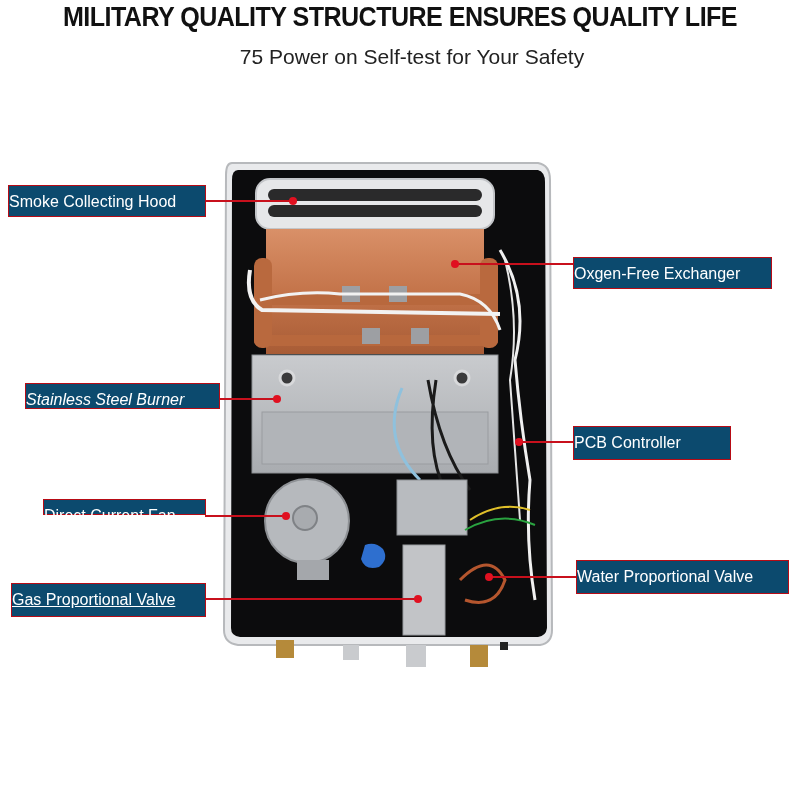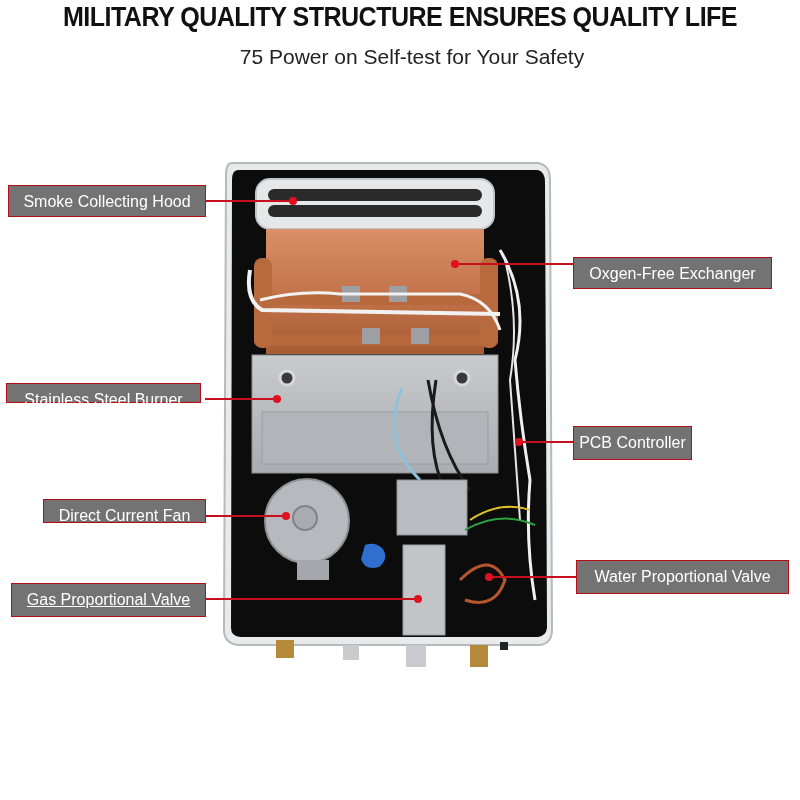--- a/index.html
+++ b/index.html
@@ -1,19 +1,19 @@
 <!DOCTYPE html>
 <html><head>
 <meta charset="utf-8">
 <style>
   html, body { margin:0; padding:0; background:#fff; }
   body { width:800px; height:800px; position:relative; overflow:hidden; font-family:"Liberation Sans", sans-serif; }
   .title { position:absolute; left:0; top:2px; width:800px; text-align:center; font-weight:bold; font-size:27px; letter-spacing:-0.6px; color:#111; transform:scaleX(0.93); transform-origin:center; white-space:nowrap; }
   .subtitle { position:absolute; left:0; top:45px; width:800px; text-align:center; font-size:21px; color:#222;padding-left:12px; }
-  .label-box { position:absolute; background:#737373; color:#fff; font-size:16px; line-height:32px; text-align:center; white-space:nowrap; border:1px solid #b70b15; box-sizing:border-box; }
+  .label-box { position:absolute; background:#0c4a6e; color:#fff; font-size:16px; line-height:32px; text-align:left; white-space:nowrap; border:1px solid #b70b15; box-sizing:border-box; }
   svg { position:absolute; left:0; top:0; }
 </style>
 </head>
 <body>
 
 <div class="title">MILITARY QUALITY STRUCTURE ENSURES QUALITY LIFE</div>
 <div class="subtitle">75 Power on Self-test for Your Safety</div>
 
 <svg width="800" height="800">
   <defs>
@@ -88,17 +88,17 @@
       <circle cx="286" cy="516" r="4" stroke="none"></circle>
     <line x1="205" y1="599" x2="418" y2="599"></line>
       <circle cx="418" cy="599" r="4" stroke="none"></circle>
     <line x1="576" y1="577" x2="489" y2="577"></line>
       <circle cx="489" cy="577" r="4" stroke="none"></circle>
   </g>
 </svg>
 
 <div class="label-box" style="left:8px;top:185px;width:198px;height:32px;">Smoke Collecting Hood</div>
 <div class="label-box" style="left:573px;top:249px;width:199px;height:32px;margin-top:8px;">Oxgen-Free Exchanger</div>
-<div class="label-box" style="left:6px;top:383px;width:195px;height:20px;">Stainless Steel Burner</div>
-<div class="label-box" style="left:573px;top:426px;width:119px;height:34px;">PCB Controller</div>
-<div class="label-box" style="left:43px;top:499px;width:163px;height:24px;">Direct Current Fan</div>
+<div class="label-box" style="left:25px;top:383px;width:195px;height:26px;font-style:italic;">Stainless Steel Burner</div>
+<div class="label-box" style="left:573px;top:426px;width:158px;height:34px;">PCB Controller</div>
+<div class="label-box" style="left:43px;top:499px;width:163px;height:16px;">Direct Current Fan</div>
 <div class="label-box" style="left:11px;top:583px;width:195px;height:34px;text-decoration:underline;">Gas Proportional Valve</div>
 <div class="label-box" style="left:576px;top:560px;width:213px;height:34px;">Water Proportional Valve</div>
 
 </body></html>

